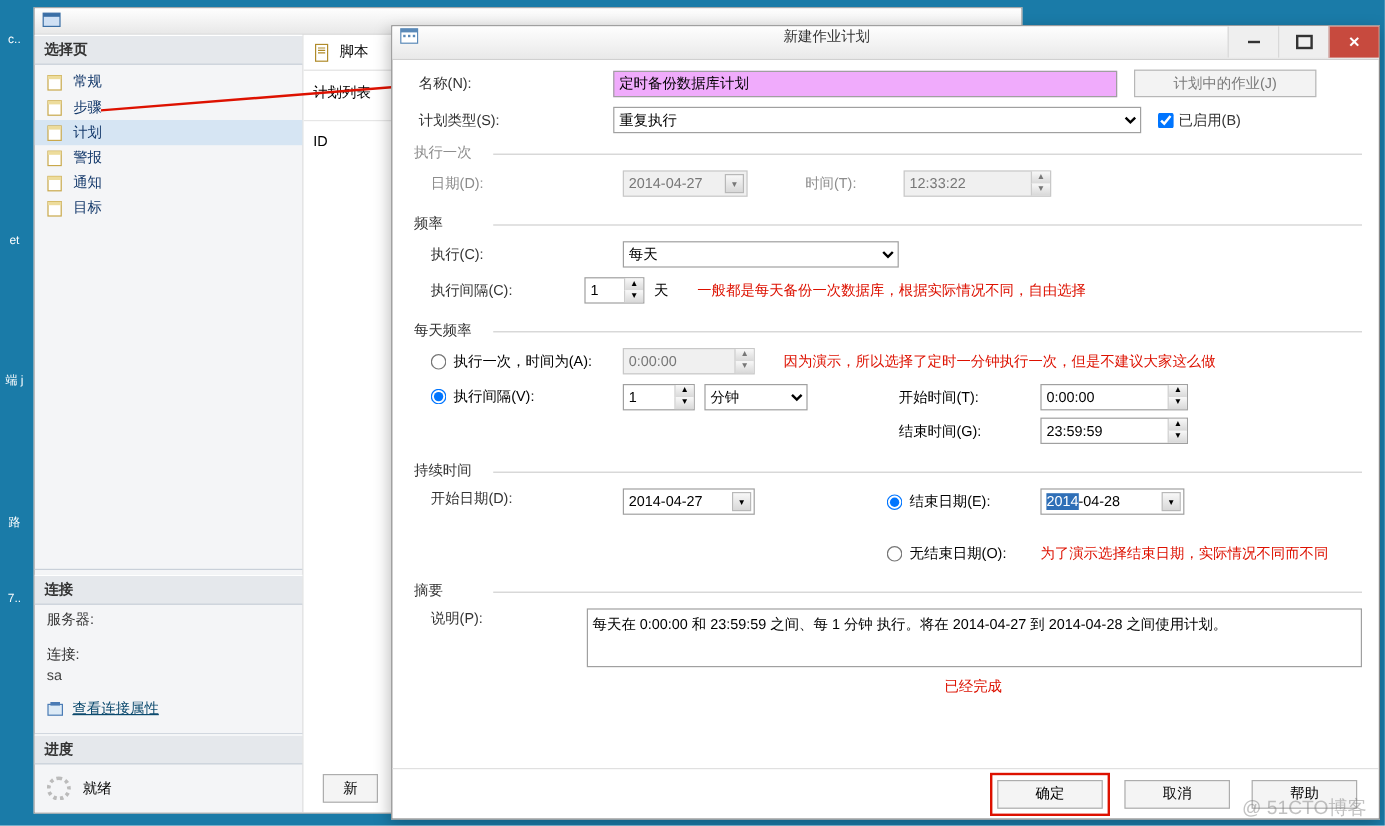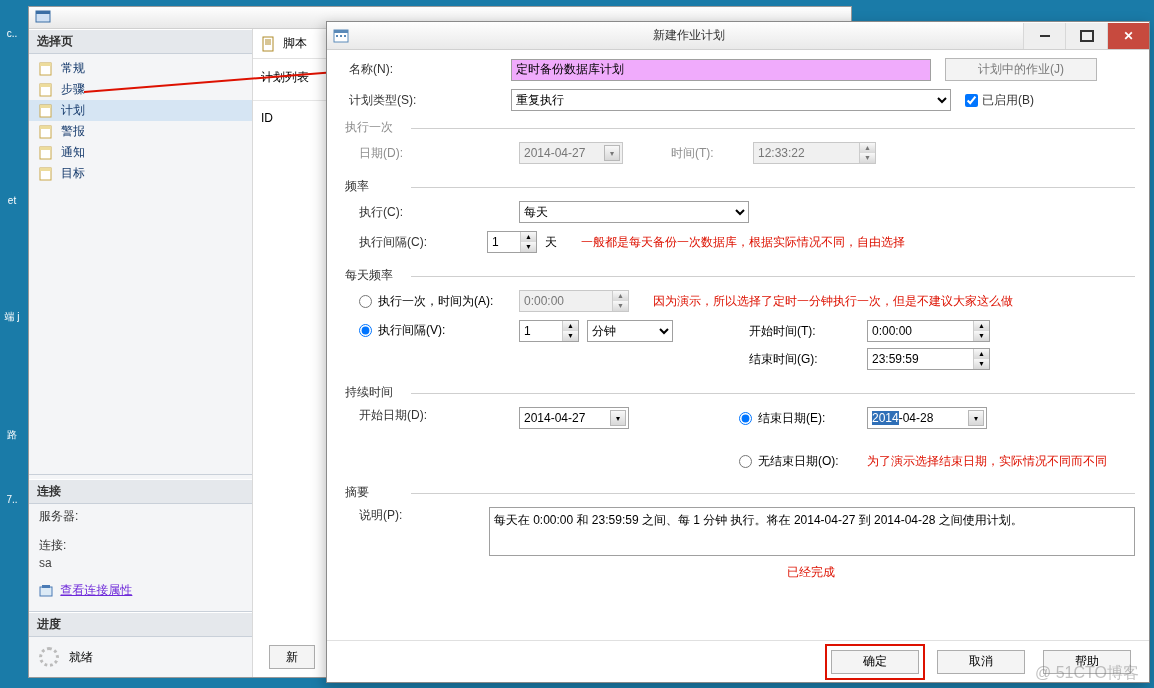--- a/index.html
+++ b/index.html
@@ -16,36 +16,36 @@
 .lp-list { flex: 0 0 auto; padding: 4px 0; }
 .lp-item { display: flex; align-items: center; gap: 6px; padding: 2px 10px; color: #14396b; cursor: default; }
 .lp-item .ico { width: 16px; height: 14px; display: inline-block; }
 .lp-item.sel { background: #d6e5f3; }
 .lp-spacer { flex: 1; }
 .lp-conn { border-top: 1px solid #c9d0d9; padding: 4px 0 6px 0; }
 .lp-field { padding: 4px 10px 0 10px; color: #333; }
 .lp-field .lbl { display: block; }
 .lp-field .val { display: block; padding: 2px 0 6px 0; color: #444; }
 .lp-link { padding: 6px 10px; }
-.lp-link a { color: #6d28d9; text-decoration: underline; }
+.lp-link a { color: #0c4a6e; text-decoration: underline; }
 .lp-link .lico { width: 14px; height: 14px; display: inline-block; vertical-align: middle; margin-right: 4px; }
 .lp-progress { border-top: 1px solid #c9d0d9; }
 .lp-progress .row { display: flex; align-items: center; gap: 10px; padding: 10px 10px; }
 .spinner { width: 20px; height: 20px; border: 3px dotted #bbb; border-radius: 50%; }
 
 .rightpane { flex: 1; background: #fff; }
 .rp-top { display: flex; align-items: center; gap: 6px; padding: 6px 8px; border-bottom: 1px solid #e2e2e2; }
 .rp-top .ico { width: 16px; height: 16px; display: inline-block; }
 .rp-sub { padding: 10px 8px; }
 .rp-sub .sub { padding-bottom: 4px; }
 .rp-row { padding: 10px 8px 4px 8px; border-top: 1px solid #e6e6e6; }
 
 
 .dialog { position: absolute; left: 326px; top: 21px; width: 824px; height: 662px; background: #fff; border: 1px solid #8a8a8a; box-shadow: -2px 4px 12px rgba(0,0,0,.25); display: flex; flex-direction: column; }
-.d-titlebar { height: 28px; background: linear-gradient(#fefefe,#e9e9e9); border-bottom: 1px solid #d0d0d0; display: flex; align-items: center; gap: 48px; }
+.d-titlebar { height: 28px; background: linear-gradient(#fefefe,#e9e9e9); border-bottom: 1px solid #d0d0d0; display: flex; align-items: flex-start; gap: 48px; }
 .d-titlebar .ticon { width: 16px; height: 16px; margin: 0 6px; display: inline-block; }
 .d-titlebar .ttl { flex: 1; text-align: center; color: #333; }
 .d-titlebar .wbtns { display: flex; }
 .wbtn { width: 42px; height: 26px; display: flex; align-items: center; justify-content: center; border-left: 1px solid #d8d8d8; background: #efefef; }
 .wbtn.min::after { content: ""; width: 10px; border-bottom: 2px solid #333; }
 .wbtn.max::after { content: ""; width: 10px; height: 8px; border: 2px solid #333; }
 .wbtn.close { background: #c74a3e; color: #fff; font-weight: bold; }
 
 .d-body { flex: 1; padding: 8px 14px 4px 14px; overflow: hidden; }
 .frow { display: flex; align-items: center; margin-bottom: 8px; }

